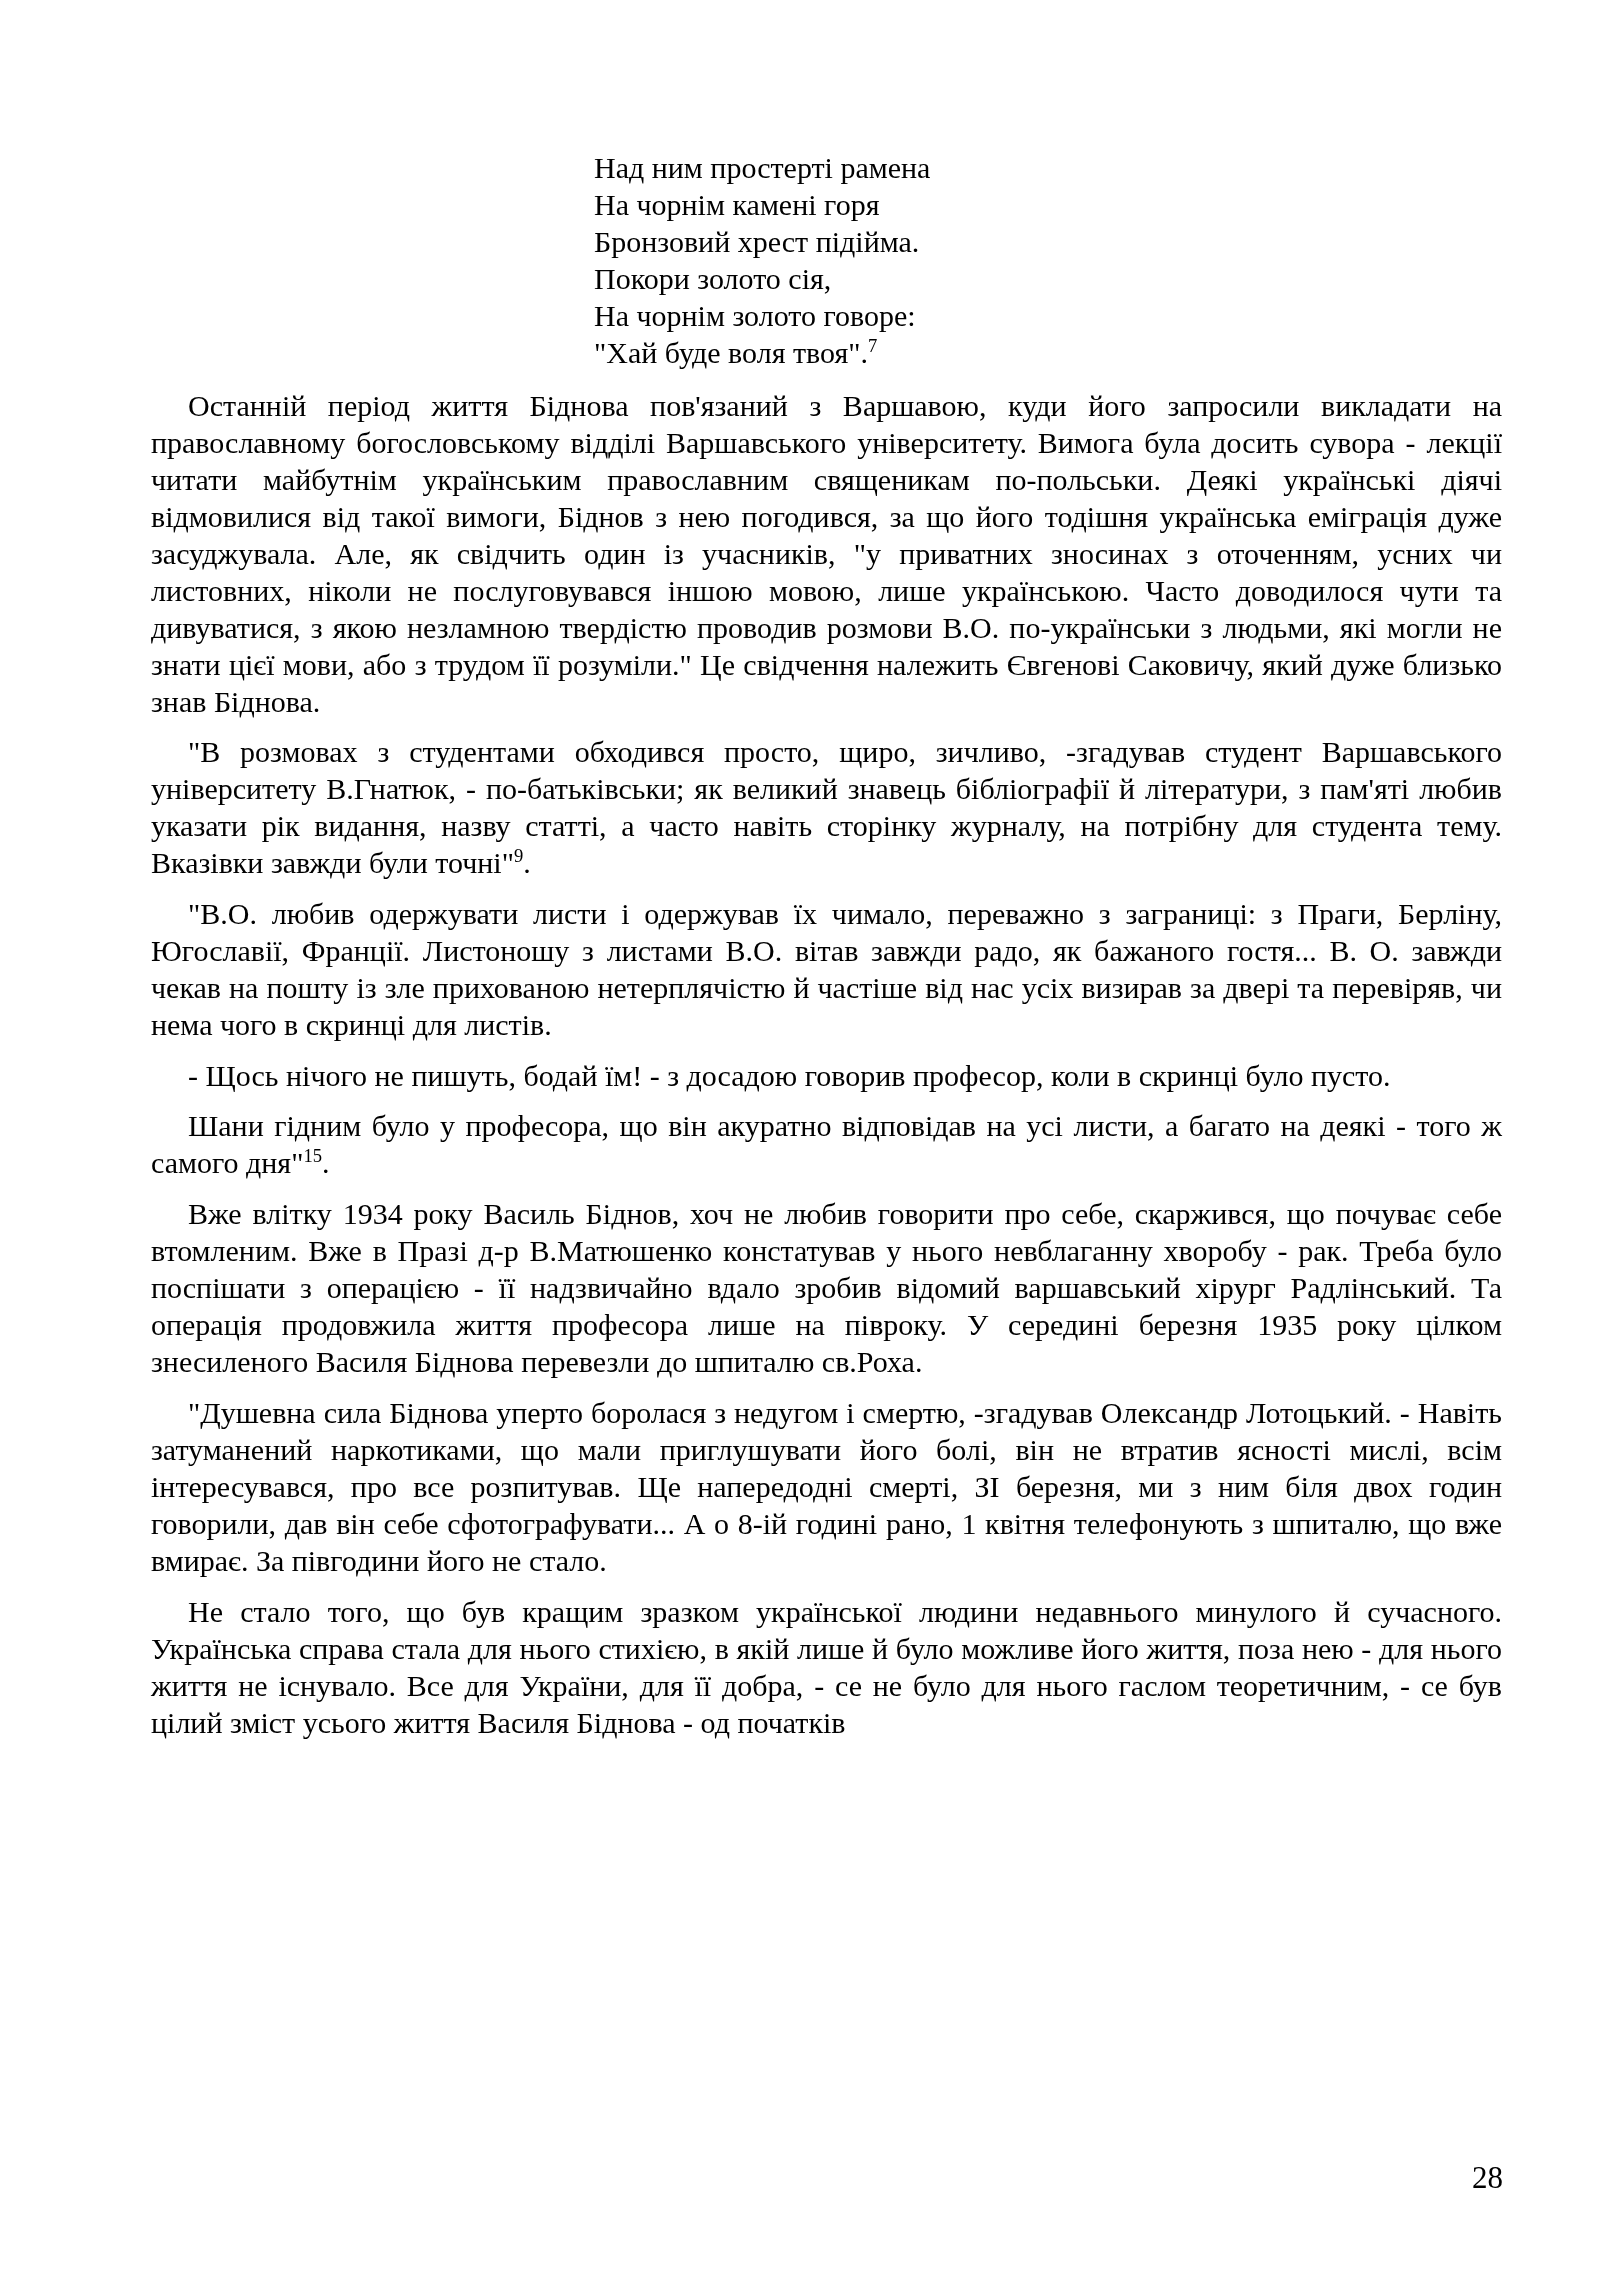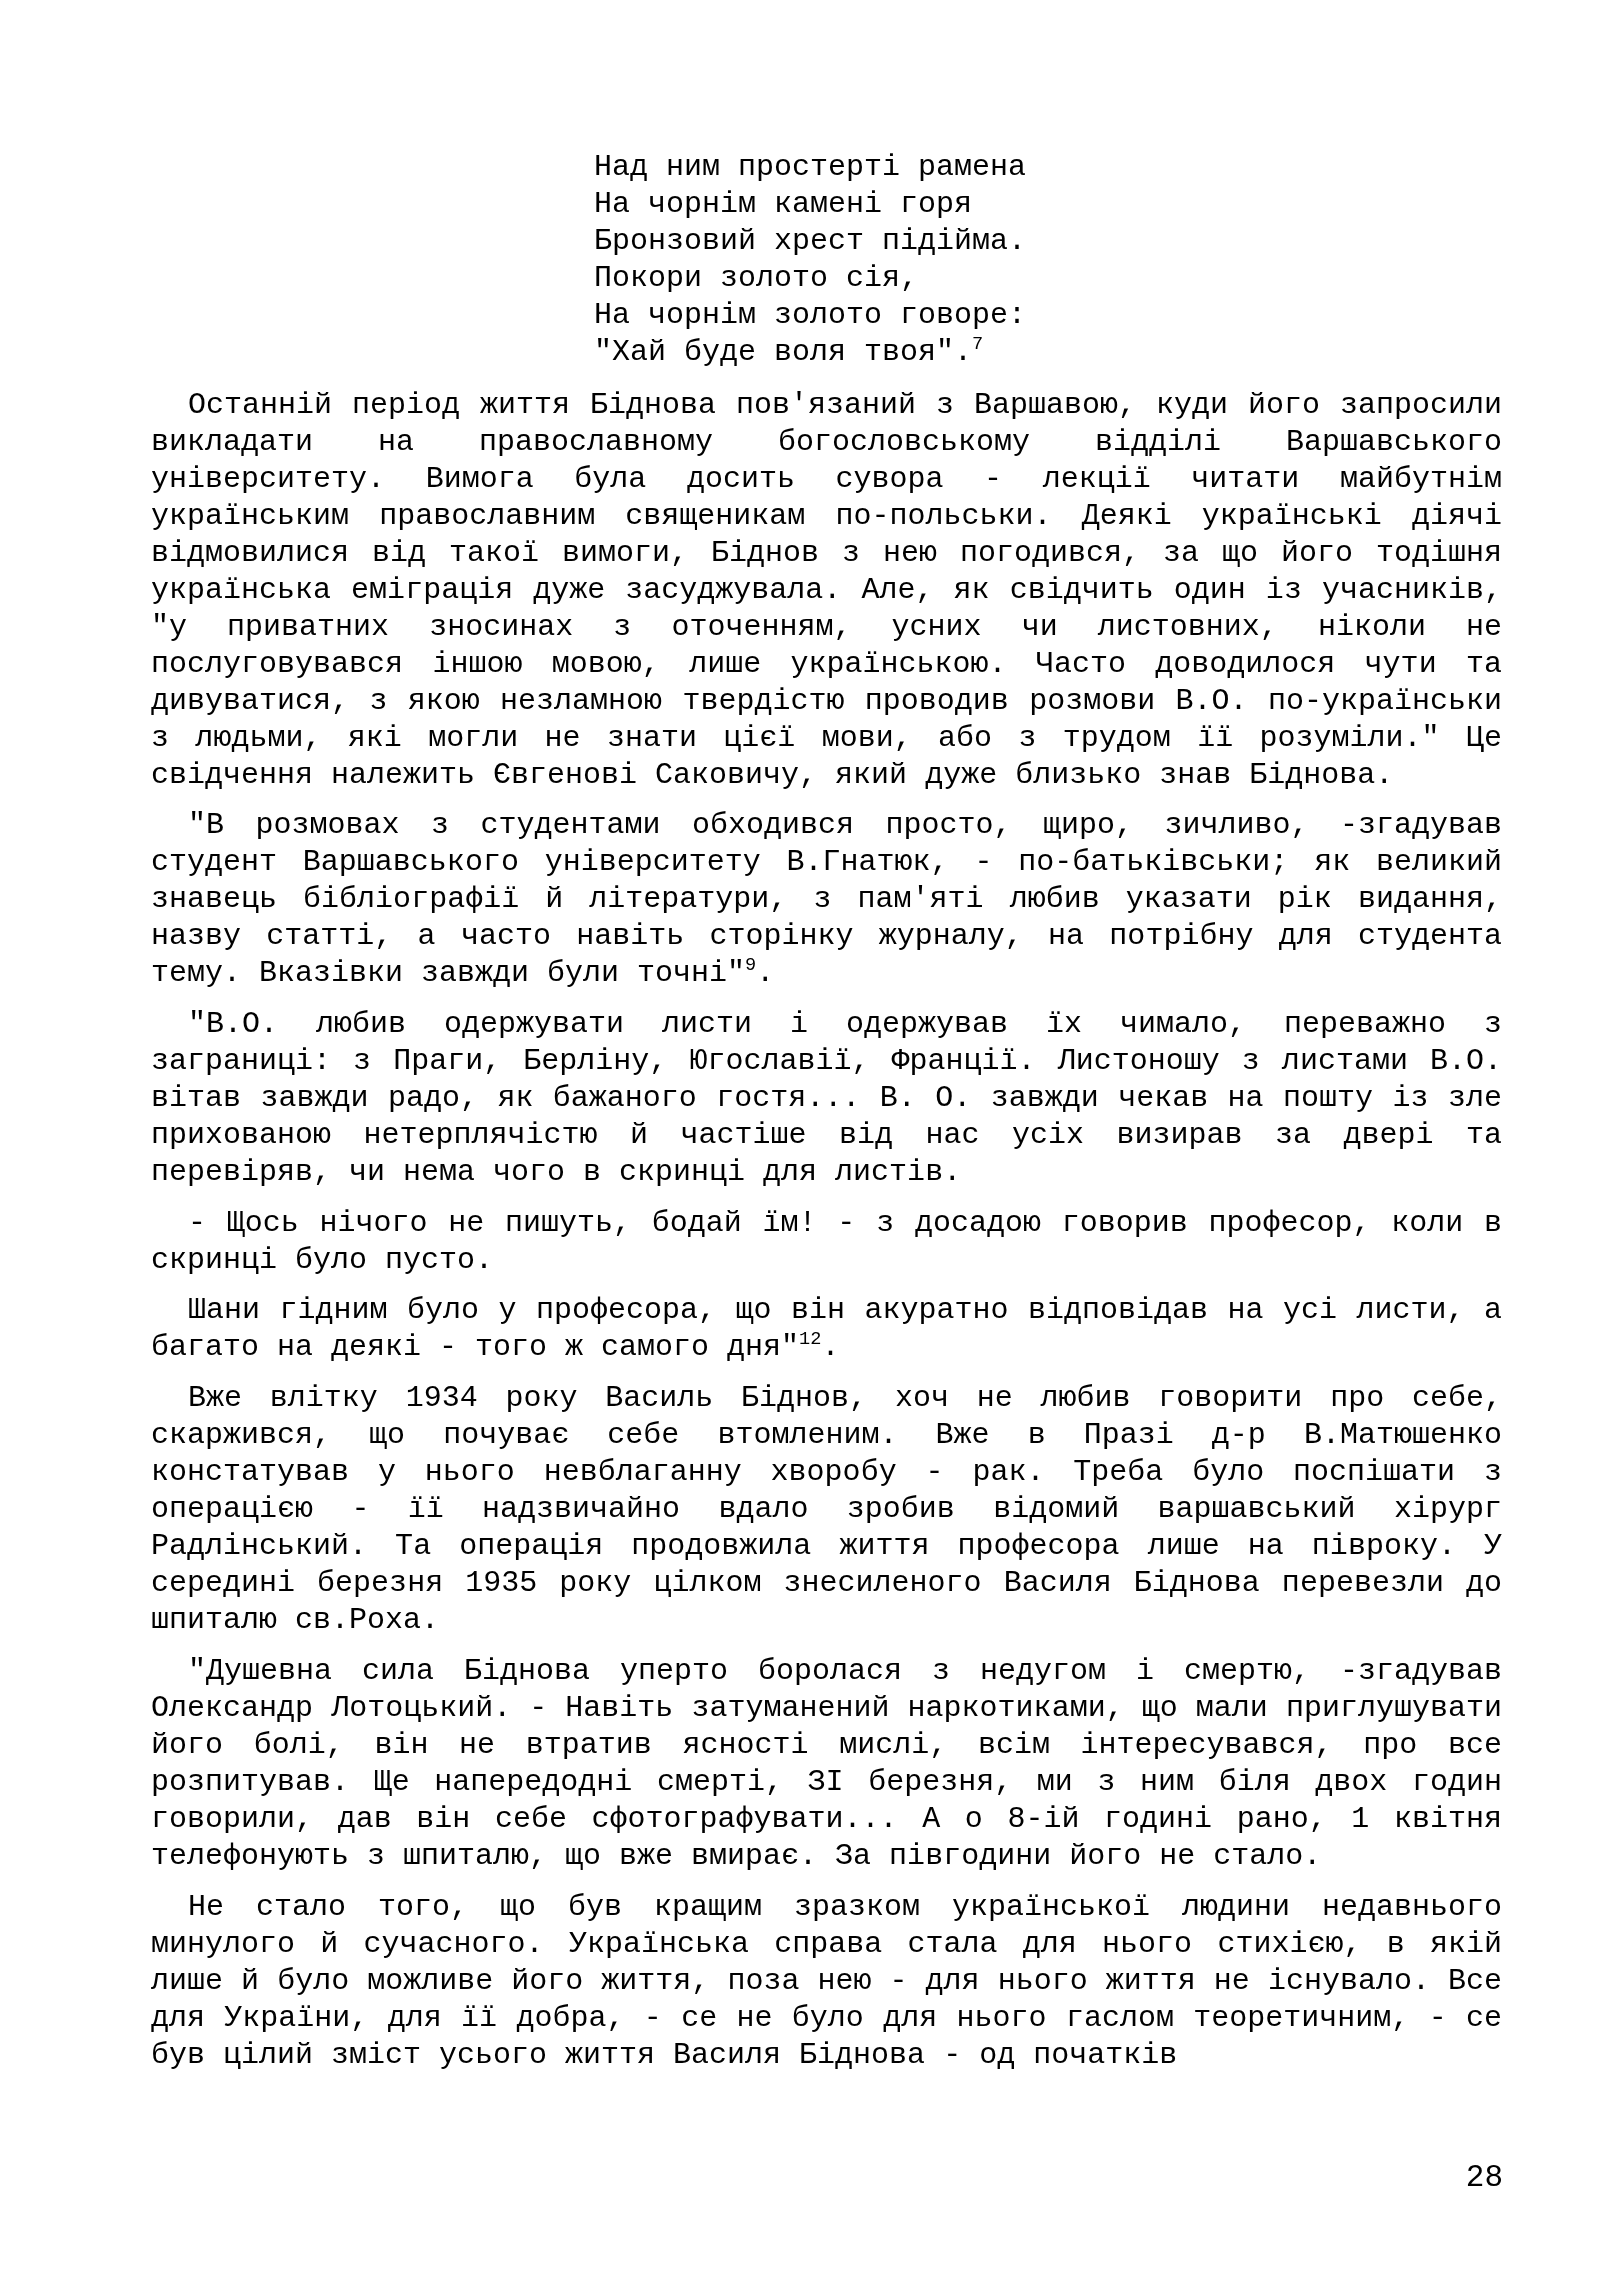--- a/index.html
+++ b/index.html
@@ -6,21 +6,21 @@
     margin: 0;
     padding: 0;
     background: #ffffff;
   }
   .page {
     position: relative;
     width: 1621px;
     height: 2293px;
     background: #ffffff;
     color: #000000;
-    font-family: Liberation Mono, monospace;
+    font-family: Liberation Serif, serif;
     overflow: hidden;
   }
   .content {
     position: absolute;
     left: 151px;
     top: 149px;
     width: 1351px;
     font-size: 30px;
     line-height: 37px;
     text-align: justify;
@@ -61,21 +61,21 @@
         <div class="poem-line">Бронзовий хрест підійма.</div>
         <div class="poem-line">Покори золото сія,</div>
         <div class="poem-line">На чорнім золото говоре:</div>
         <div class="poem-line">"Хай буде воля твоя".<sup>7</sup></div>
       </div>
     <div>
         <p class="para">Останній період життя Біднова пов'язаний з Варшавою, куди його запросили викладати на православному богословському відділі Варшавського університету. Вимога була досить сувора - лекції читати майбутнім українським православним священикам по-польськи. Деякі українські діячі відмовилися від такої вимоги, Біднов з нею погодився, за що його тодішня українська еміграція дуже засуджувала. Але, як свідчить один із учасників, "у приватних зносинах з оточенням, усних чи листовних, ніколи не послуговувався іншою мовою, лише українською. Часто доводилося чути та дивуватися, з якою незламною твердістю проводив розмови В.О. по-українськи з людьми, які могли не знати цієї мови, або з трудом її розуміли."  Це свідчення належить Євгенові Саковичу, який дуже близько знав Біднова.</p>
         <p class="para">"В розмовах з студентами обходився просто, щиро, зичливо, -згадував студент Варшавського університету В.Гнатюк, - по-батьківськи; як великий знавець бібліографії й літератури, з пам'яті любив указати рік видання, назву статті, а часто навіть сторінку журналу, на потрібну для студента тему. Вказівки завжди були точні"<sup>9</sup>.</p>
         <p class="para">"В.О. любив одержувати листи і одержував їх чимало, переважно з заграниці: з Праги, Берліну, Югославії, Франції. Листоношу з листами В.О. вітав завжди радо, як бажаного гостя...  В. О. завжди чекав на пошту із зле прихованою нетерплячістю й частіше від нас усіх визирав за двері та перевіряв, чи нема чого в скринці для листів.</p>
         <p class="para">- Щось нічого не пишуть, бодай їм! - з досадою говорив професор, коли в скринці було пусто.</p>
-        <p class="para">Шани гідним було у професора, що він акуратно відповідав на усі листи, а багато на деякі - того ж самого дня"<sup>12</sup>.</p>
+        <p class="para">Шани гідним було у професора, що він акуратно відповідав на усі листи, а багато на деякі - того ж самого дня"<sup>15</sup>.</p>
         <p class="para">Вже влітку 1934 року Василь Біднов, хоч не любив говорити про себе, скаржився, що почуває себе втомленим. Вже в Празі д-р В.Матюшенко констатував у нього невблаганну хворобу - рак. Треба було поспішати з операцією - її надзвичайно вдало зробив відомий варшавський хірург Радлінський. Та операція продовжила життя професора лише на півроку. У середині березня 1935 року цілком знесиленого Василя Біднова перевезли до шпиталю св.Роха.</p>
         <p class="para">"Душевна сила Біднова уперто боролася з недугом і смертю, -згадував Олександр Лотоцький. - Навіть затуманений наркотиками, що мали приглушувати його болі, він не втратив ясності мислі, всім інтересувався, про все розпитував. Ще напередодні смерті, ЗІ березня, ми з ним біля двох годин говорили, дав він себе сфотографувати...  А о 8-ій годині рано, 1 квітня телефонують з шпиталю, що вже вмирає. За півгодини його не стало.</p>
         <p class="para">Не стало того, що був кращим зразком української людини недавнього минулого й сучасного. Українська справа стала для нього стихією, в якій лише й було можливе його життя, поза нею - для нього життя не існувало. Все для України, для її добра, - се не було для нього гаслом теоретичним, - се був цілий зміст усього життя Василя Біднова - од початків</p>
       </div>
   </div>
   <div class="page-number">28</div>
 </div>
 
 
 </body></html>

